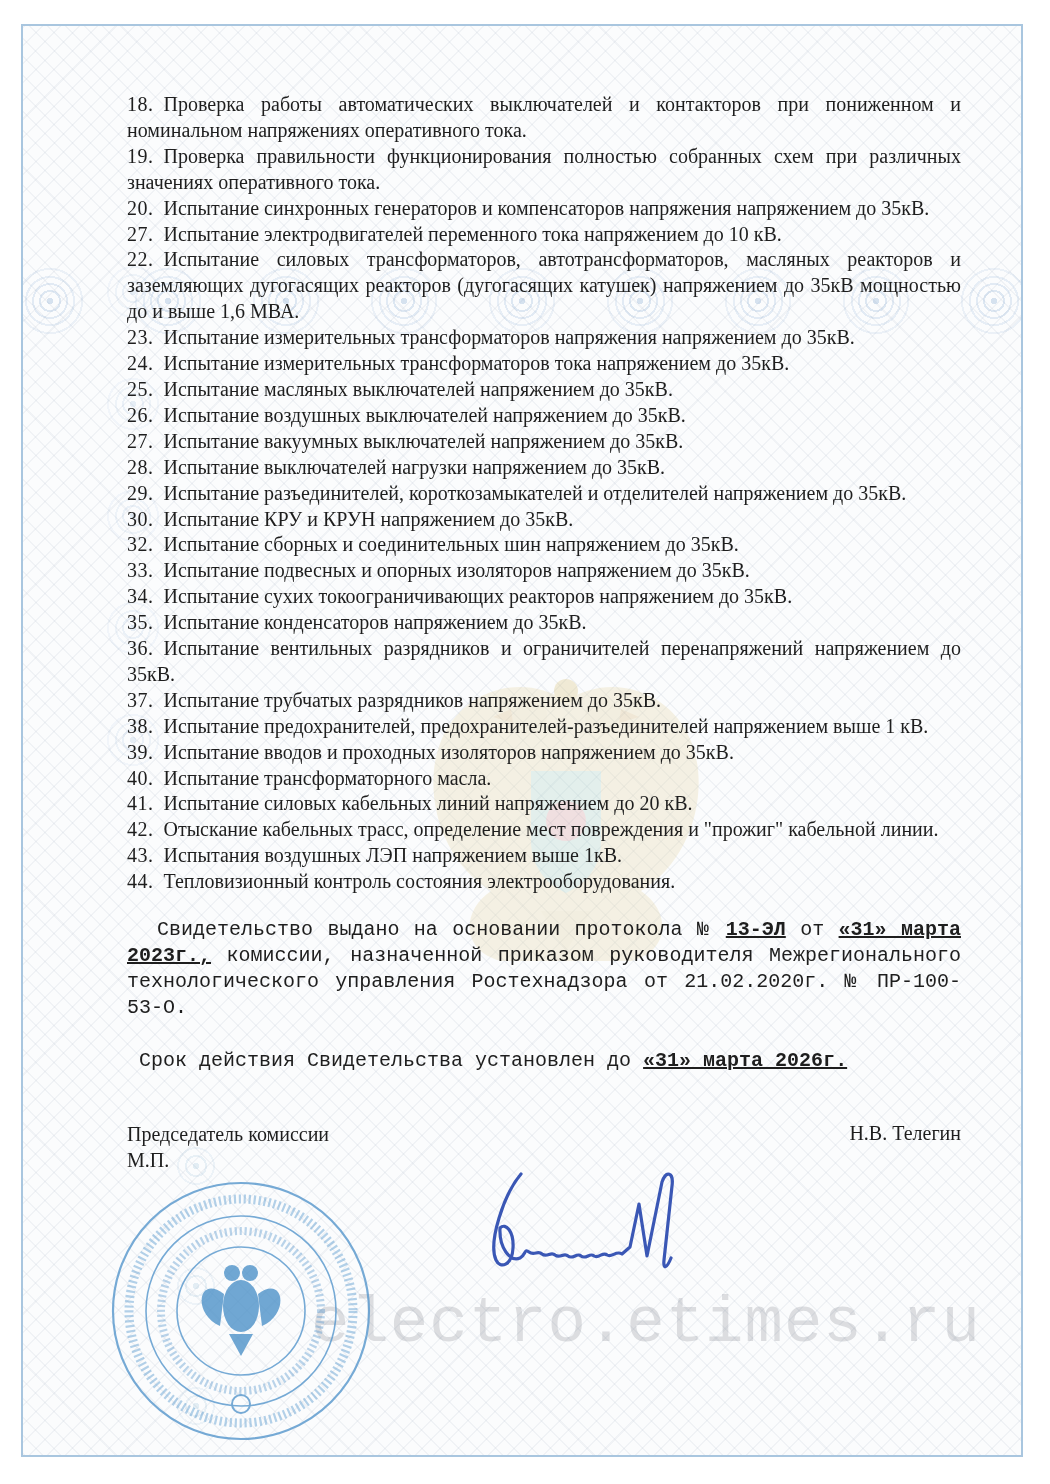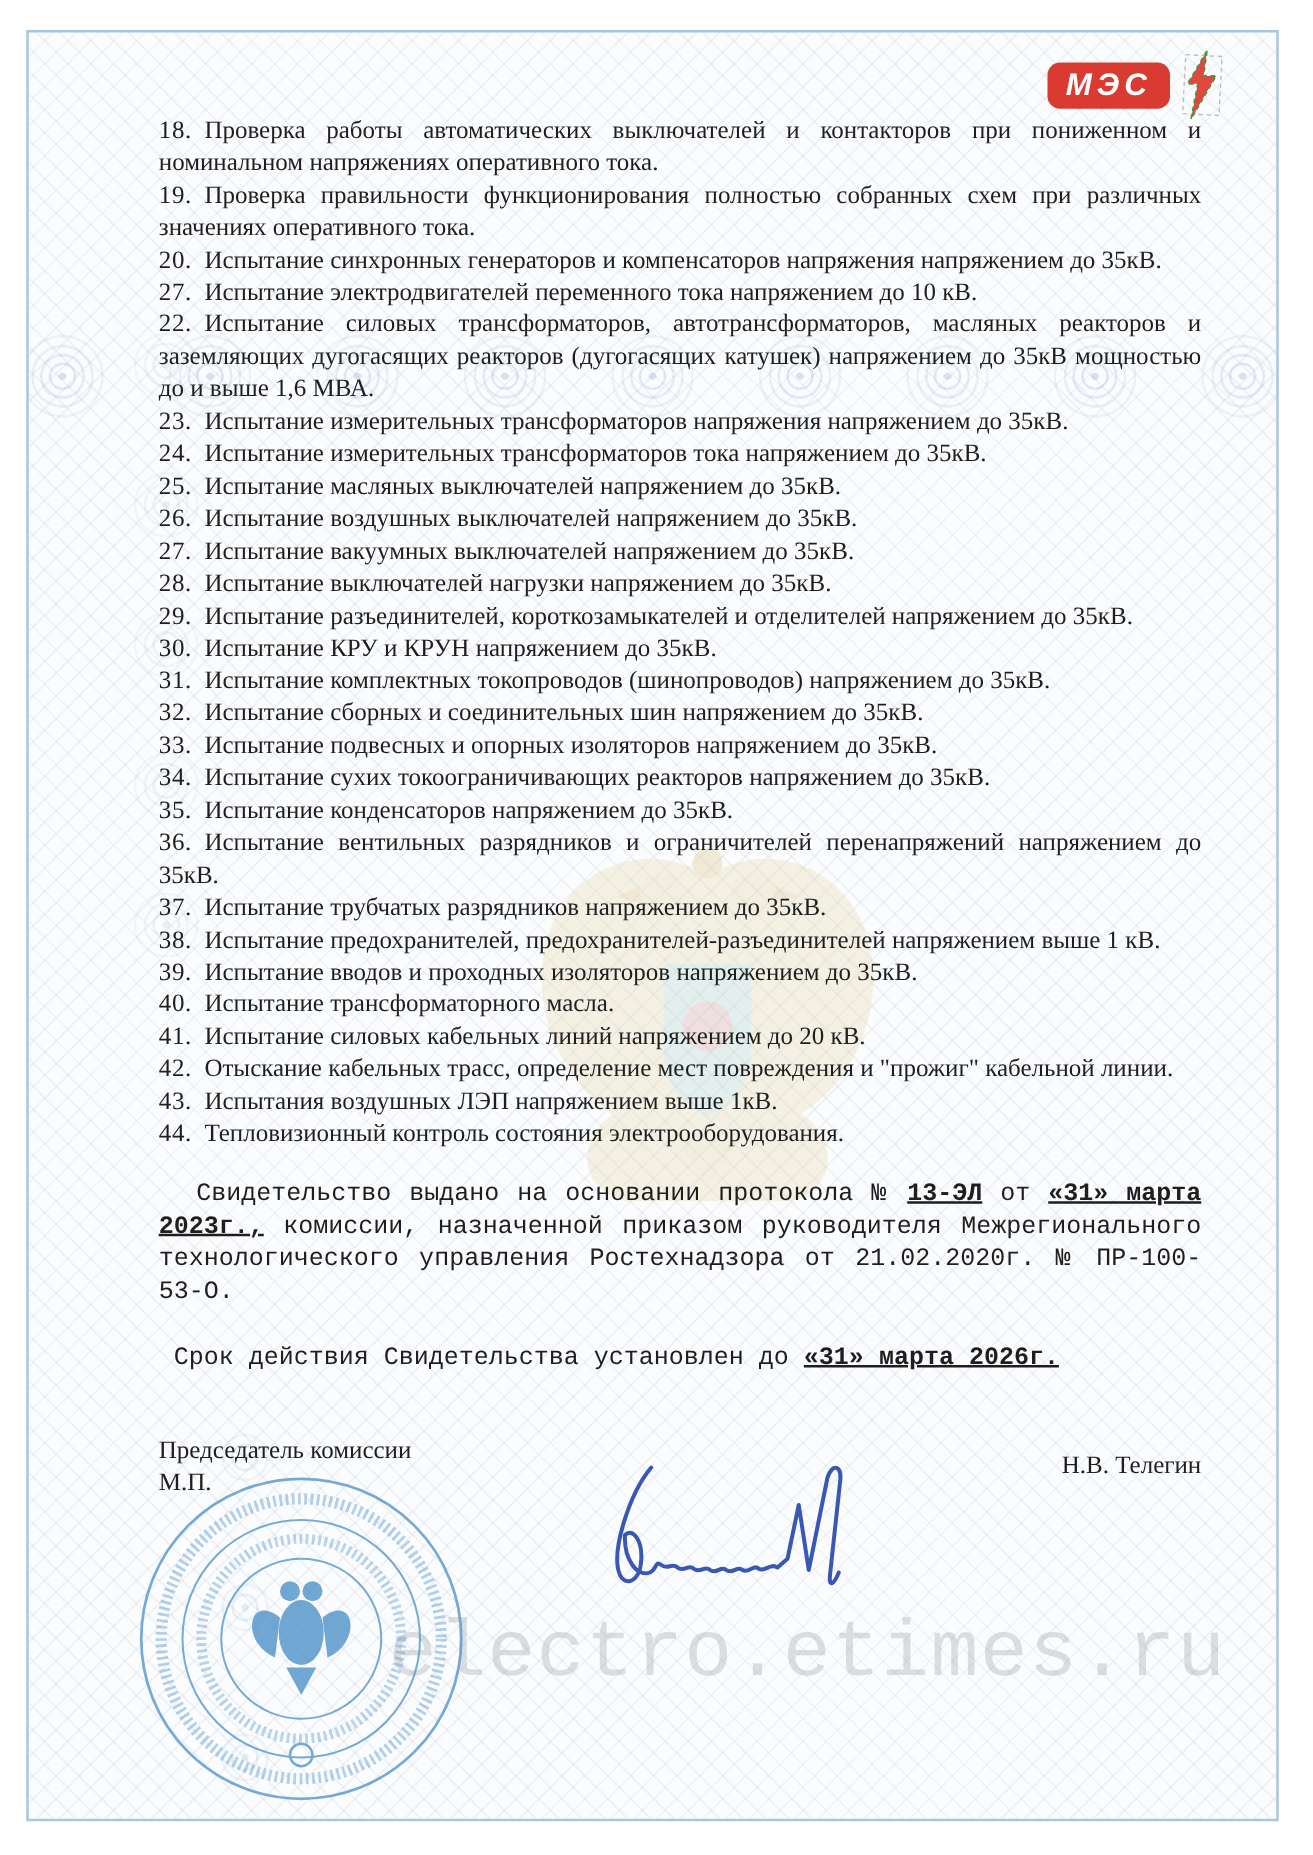--- a/index.html
+++ b/index.html
@@ -47,21 +47,21 @@
     font-size:25px;letter-spacing:4px;padding-top:1px;}
   
   .content{position:absolute;left:104px;right:60px;top:66px;z-index:3;color:#1e1e1e;
     font-size:20px;line-height:25.9px;}
   .item{margin:0;text-align:justify;}
   .num{letter-spacing:.5px;}
   .para{margin:22px 0 0 0;text-align:justify;text-indent:30px;font-family:Liberation Mono, monospace;}
   .para.validity{margin-top:27px;text-indent:12px;}
   .b{font-weight:bold;}
   .u{text-decoration:underline;}
-  .sig-row{margin-top:47px;display:flex;justify-content:space-between;align-items:center;}
+  .sig-row{margin-top:47px;display:flex;justify-content:space-between;align-items:flex-start;}
   .sig-left div{line-height:26px;}
 </style>
 </head>
 <body>
 
 <div class="page">
 
   <div class="rosette-band"></div>
   <div class="rosette-strip-left"></div>
   <div class="rosette-strip-left2"></div>
@@ -105,45 +105,36 @@
     <path d="M55,18 C38,38 22,86 30,104 C34,113 46,110 47,92 C48,76 40,66 34,72
              C33,92 44,106 54,102
              C60,99 58,92 63,96 C68,100 72,94 76,98 C81,102 85,95 89,99
              C94,103 98,96 102,100 C107,104 111,96 115,100 C120,104 124,96 128,100
              C133,103 137,95 141,99 C146,102 150,94 156,98
              L164,91 L173,48 L181,100 L196,26
              C200,14 208,16 206,30 L198,104
              C197,114 201,112 205,102" fill="none" stroke="#3a57b5" stroke-width="3.2" stroke-linecap="round" stroke-linejoin="round"></path>
   </svg>
 
-  <div class="logo">
-    <div class="logo-box">МЭС</div>
-    <svg width="40" height="60" viewBox="0 0 44 64">
-      <rect x="7" y="6" width="32" height="52" fill="none" stroke="#bdbdbd" stroke-width="1.2" stroke-dasharray="4 3" transform="rotate(3 22 32)"></rect>
-      <polygon points="27,2 10,31 19,31 13,62 35,24 24,24" fill="#e23c35" opacity="0.95"></polygon>
-      <polygon points="27,2 10,31 19,31 13,62 35,24 24,24" fill="none" stroke="#3f9b3f" stroke-width="1.6" stroke-dasharray="4 3"></polygon>
-    </svg>
-  </div>
 
   <div class="content">
     <div id="list">
         <p class="item"><span class="num">18.</span> Проверка работы автоматических выключателей и контакторов при пониженном и номинальном напряжениях оперативного тока.</p>
         <p class="item"><span class="num">19.</span> Проверка правильности функционирования полностью собранных схем при различных значениях оперативного тока.</p>
         <p class="item"><span class="num">20.</span> Испытание синхронных генераторов и компенсаторов напряжения напряжением до 35кВ.</p>
         <p class="item"><span class="num">27.</span> Испытание электродвигателей переменного тока напряжением до 10 кВ.</p>
         <p class="item"><span class="num">22.</span> Испытание силовых трансформаторов, автотрансформаторов, масляных реакторов и заземляющих дугогасящих реакторов (дугогасящих катушек) напряжением до 35кВ мощностью до и выше 1,6 МВА.</p>
         <p class="item"><span class="num">23.</span> Испытание измерительных трансформаторов напряжения напряжением до 35кВ.</p>
         <p class="item"><span class="num">24.</span> Испытание измерительных трансформаторов тока напряжением до 35кВ.</p>
         <p class="item"><span class="num">25.</span> Испытание масляных выключателей напряжением до 35кВ.</p>
         <p class="item"><span class="num">26.</span> Испытание воздушных выключателей напряжением до 35кВ.</p>
         <p class="item"><span class="num">27.</span> Испытание вакуумных выключателей напряжением до 35кВ.</p>
         <p class="item"><span class="num">28.</span> Испытание выключателей нагрузки напряжением до 35кВ.</p>
         <p class="item"><span class="num">29.</span> Испытание разъединителей, короткозамыкателей и отделителей напряжением до 35кВ.</p>
         <p class="item"><span class="num">30.</span> Испытание КРУ и КРУН напряжением до 35кВ.</p>
-        <p class="item"><span class="num">31.</span> Испытание комплектных токопроводов (шинопроводов) напряжением до 35кВ.</p>
         <p class="item"><span class="num">32.</span> Испытание сборных и соединительных шин напряжением до 35кВ.</p>
         <p class="item"><span class="num">33.</span> Испытание подвесных и опорных изоляторов напряжением до 35кВ.</p>
         <p class="item"><span class="num">34.</span> Испытание сухих токоограничивающих реакторов напряжением до 35кВ.</p>
         <p class="item"><span class="num">35.</span> Испытание конденсаторов напряжением до 35кВ.</p>
         <p class="item"><span class="num">36.</span> Испытание вентильных разрядников и ограничителей перенапряжений напряжением до 35кВ.</p>
         <p class="item"><span class="num">37.</span> Испытание трубчатых разрядников напряжением до 35кВ.</p>
         <p class="item"><span class="num">38.</span> Испытание предохранителей, предохранителей-разъединителей напряжением выше 1 кВ.</p>
         <p class="item"><span class="num">39.</span> Испытание вводов и проходных изоляторов напряжением до 35кВ.</p>
         <p class="item"><span class="num">40.</span> Испытание трансформаторного масла.</p>
         <p class="item"><span class="num">41.</span> Испытание силовых кабельных линий напряжением до 20 кВ.</p>

